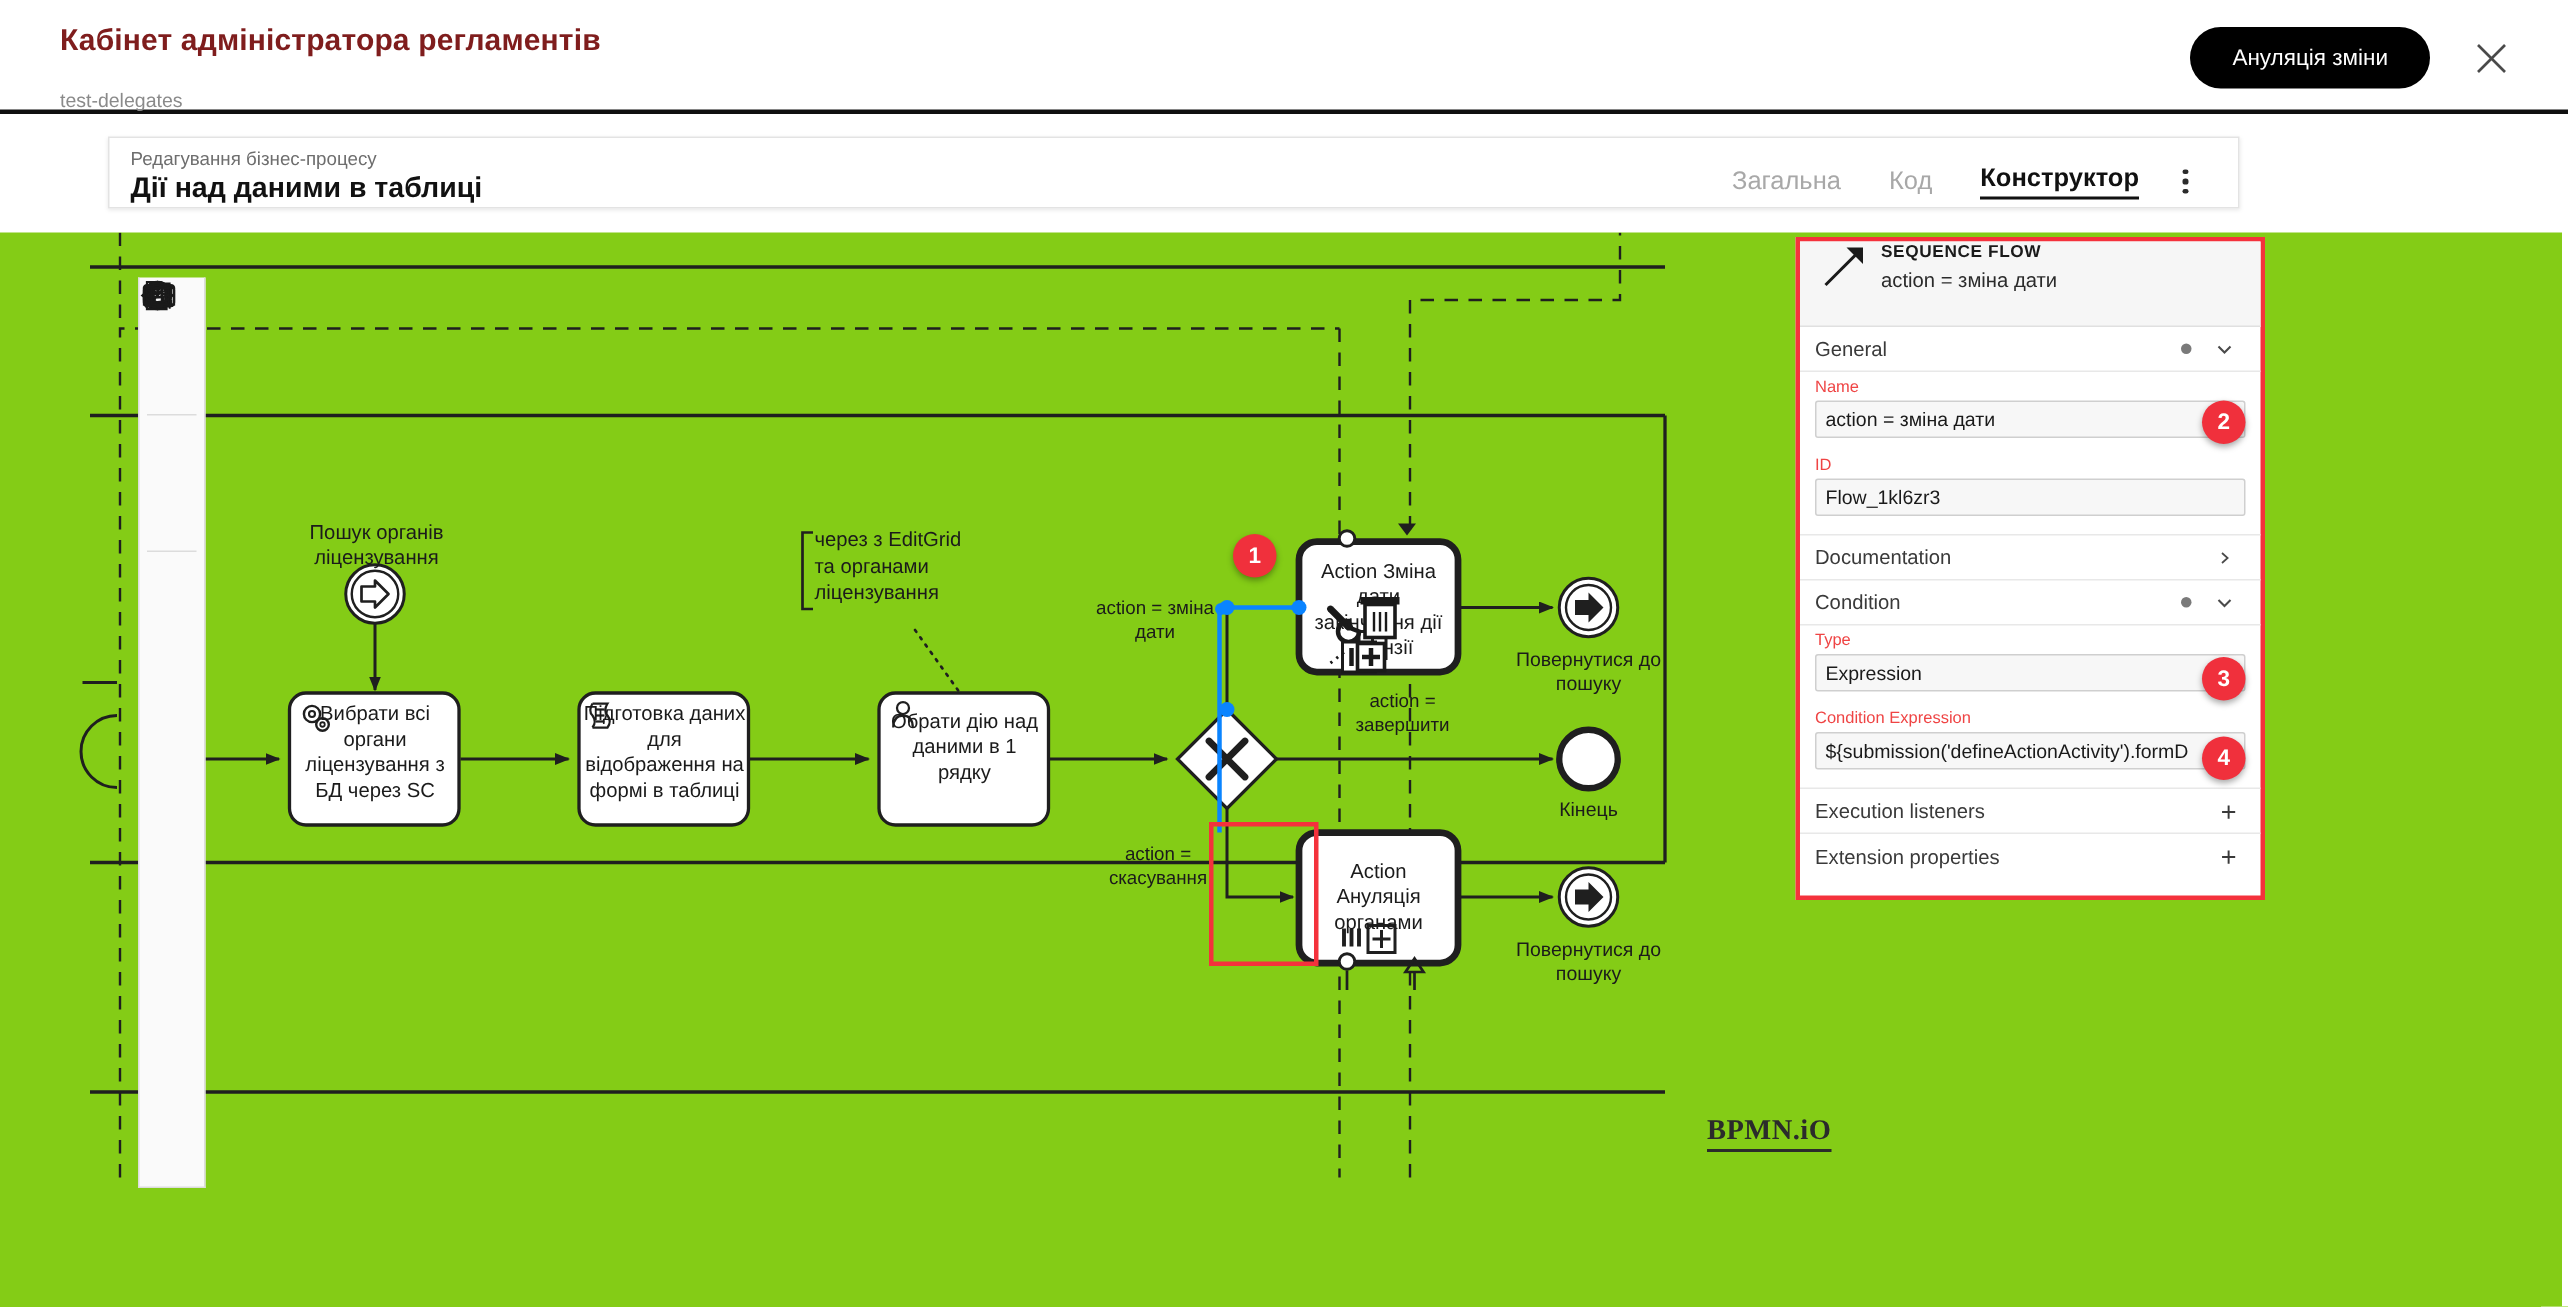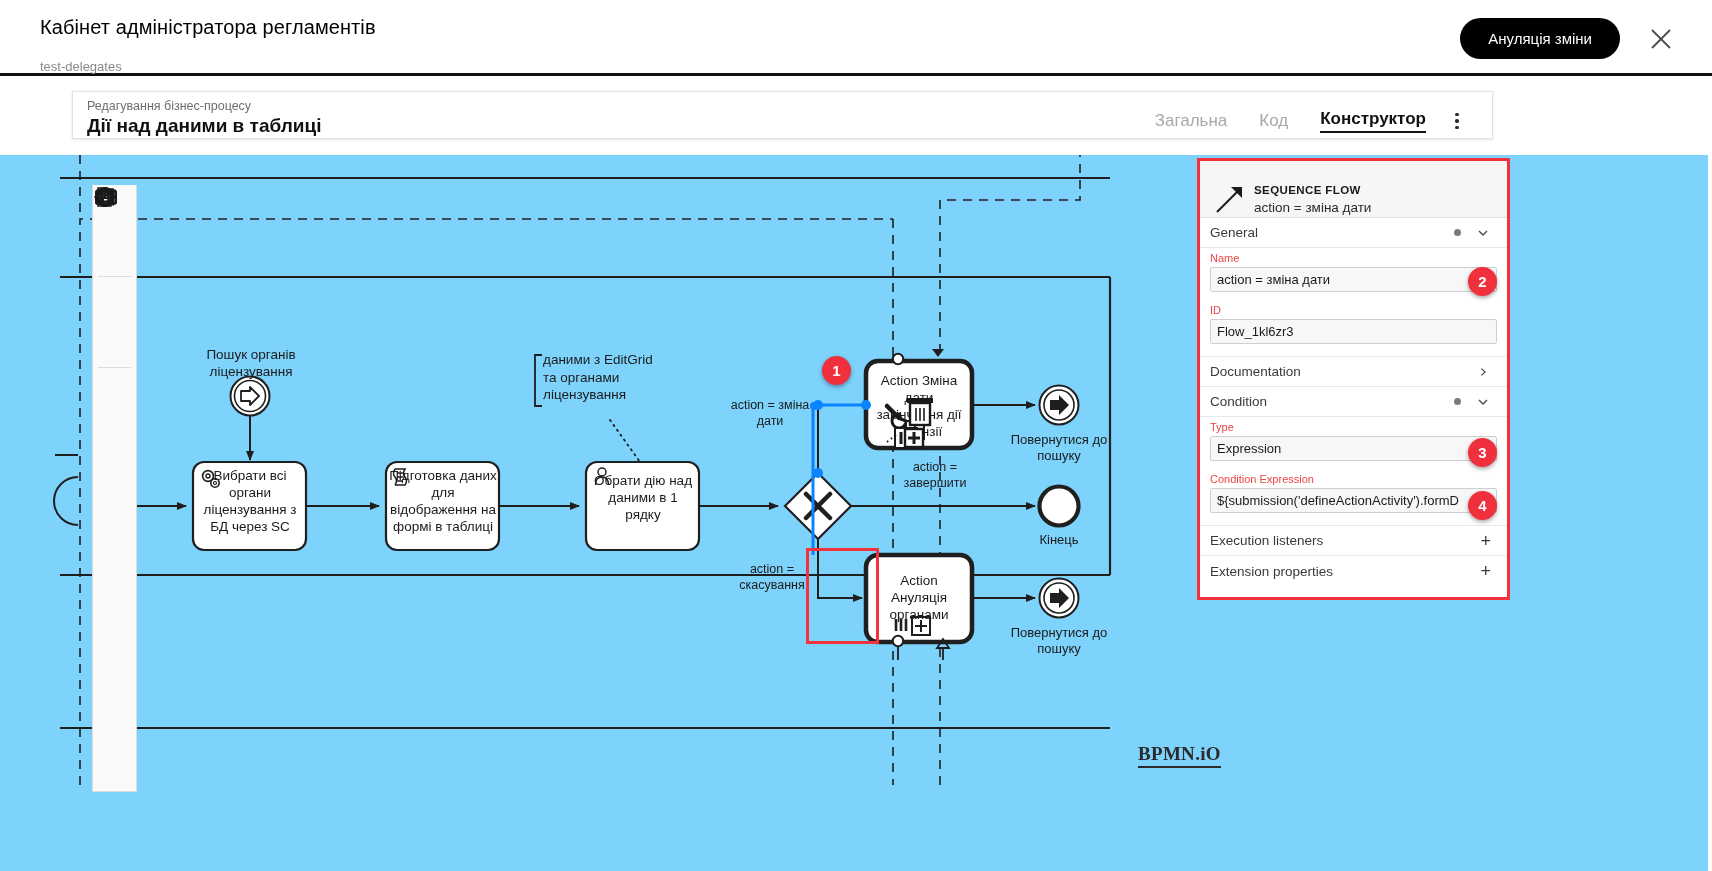--- a/index.html
+++ b/index.html
@@ -13,21 +13,21 @@
     position: relative;
   }
 
   
   #app-header {
     position:absolute; left:0; top:0; width:1712px; height:76px;
     background:#ffffff;
     border-bottom: 3px solid #0f0f0f;
   }
   #header-titles { position:absolute; left:40px; top:16px; }
-  #app-title { font-size:20px; font-weight:400; color:#000000; letter-spacing:.1px;text-align:center; }
+  #app-title { font-size:20px; font-weight:700; color:#7f1d1d; letter-spacing:.1px;text-align:center; }
   #app-subtitle { font-size:13px; color:#8a8a8a; margin-top:20px; }
   #save-button {
     position:absolute; right:92px; top:18px;
     height:41px; padding:0 28px;
     background:#000; color:#fff; border:none; border-radius:21px;
     font-size:15px; font-family:"Liberation Sans", sans-serif;
     cursor:pointer;
   }
   #close-button {
     position:absolute; right:38px; top:26px;
@@ -46,21 +46,21 @@
   #tabs { position:absolute; right:66px; top:0; height:58px; display:flex; align-items:center; gap:32px; }
   .tab { font-size:17px; color:#a8a8a8; cursor:pointer; padding-bottom:2px; line-height:1; }
   .tab.active { color:#111; font-weight:700; border-bottom:2px solid #111; padding-bottom:4px; }
   #kebab-button { position:absolute; right:24px; top:18px; width:22px; height:22px; cursor:pointer;
      display:flex; flex-direction:column; align-items:center; justify-content:center; gap:3px;}
   #kebab-button i { width:3.5px; height:3.5px; border-radius:50%; background:#2b2b2b; display:block; }
 
   
   #canvas {
     position:absolute; left:0; top:155px; width:1708px; height:716px;
-    background:#7dd3fc; overflow:hidden;
+    background:#84cc16; overflow:hidden;
   }
   #canvas svg { position:absolute; left:0; top:0; }
 
   
   #palette {
     position:absolute; left:92px; top:30px; width:45px;
     background:#fafafa; border:1px solid #dcdcdc; border-top:none;
     display:flex; flex-direction:column; align-items:center;
     padding: 4px 0 0 0;
   }
@@ -75,21 +75,21 @@
     border-bottom:2px solid #2b2b2b; padding-bottom:1px;
   }
 
   
   #props-panel {
     position:absolute; left:1197px; top:158px; width:313px; height:442px;
     background:#ffffff; border:3px solid #f4323c;
   }
   #props-header {
     height:57px; background:#f6f6f6; border-bottom:1px solid #e0e0e0;
-    display:flex; align-items:flex-end; padding-left:12px;
+    display:flex; align-items:flex-start; padding-left:12px;
   }
   #props-header-icon { width:34px; height:34px; flex:0 0 34px; margin-right:8px; }
   #props-header-text { line-height:1.3; }
   #props-type { font-size:11.5px; font-weight:700; letter-spacing:.4px; color:#1a1a1a; }
   #props-name { font-size:13.5px; color:#2b2b2b; margin-top:2px; }
 
   .group-head {
     height:30px; display:flex; align-items:center; padding:0 10px;
     font-size:13.5px; color:#3a3a3a; border-bottom:1px solid #e8e8e8;
     position:relative; cursor:pointer;
@@ -310,21 +310,21 @@
 
   <div style="position:absolute;left:196px;top:192px;width:110px;text-align:center;font-size:13.5px;line-height:1.25;color:#1b1b1b;white-space:pre-line;">Пошук органів
 ліцензування</div>
 
   <div style="position:absolute;left:196px;top:313px;width:108px;text-align:center;font-size:13.5px;line-height:1.25;color:#1b1b1b;">Вибрати всі органи ліцензування з БД через SC</div>
 
   <div style="position:absolute;left:389px;top:313px;width:108px;text-align:center;font-size:13.5px;line-height:1.25;color:#1b1b1b;">Підготовка даних для відображення на формі в таблиці</div>
 
   <div style="position:absolute;left:589px;top:318px;width:108px;text-align:center;font-size:13.5px;line-height:1.25;color:#1b1b1b;">Обрати дію над даними в 1 рядку</div>
 
-  <div style="position:absolute;left:543px;top:196px;width:120px;font-size:13.5px;line-height:1.3;color:#1b1b1b;white-space:pre-line;">даними з EditGrid
+  <div style="position:absolute;left:543px;top:196px;width:120px;font-size:13.5px;line-height:1.3;color:#1b1b1b;white-space:pre-line;">через з EditGrid
 та органами
 ліцензування</div>
 
   <div style="position:absolute;left:726px;top:243px;width:88px;text-align:center;font-size:12.5px;line-height:1.25;color:#1b1b1b;white-space:pre-line;">action = зміна
 дати</div>
 
   <div style="position:absolute;left:890px;top:305px;width:90px;text-align:center;font-size:12.5px;line-height:1.25;color:#1b1b1b;white-space:pre-line;">action =
 завершити</div>
 
   <div style="position:absolute;left:726px;top:407px;width:92px;text-align:center;font-size:12.5px;line-height:1.25;color:#1b1b1b;white-space:pre-line;">action =

